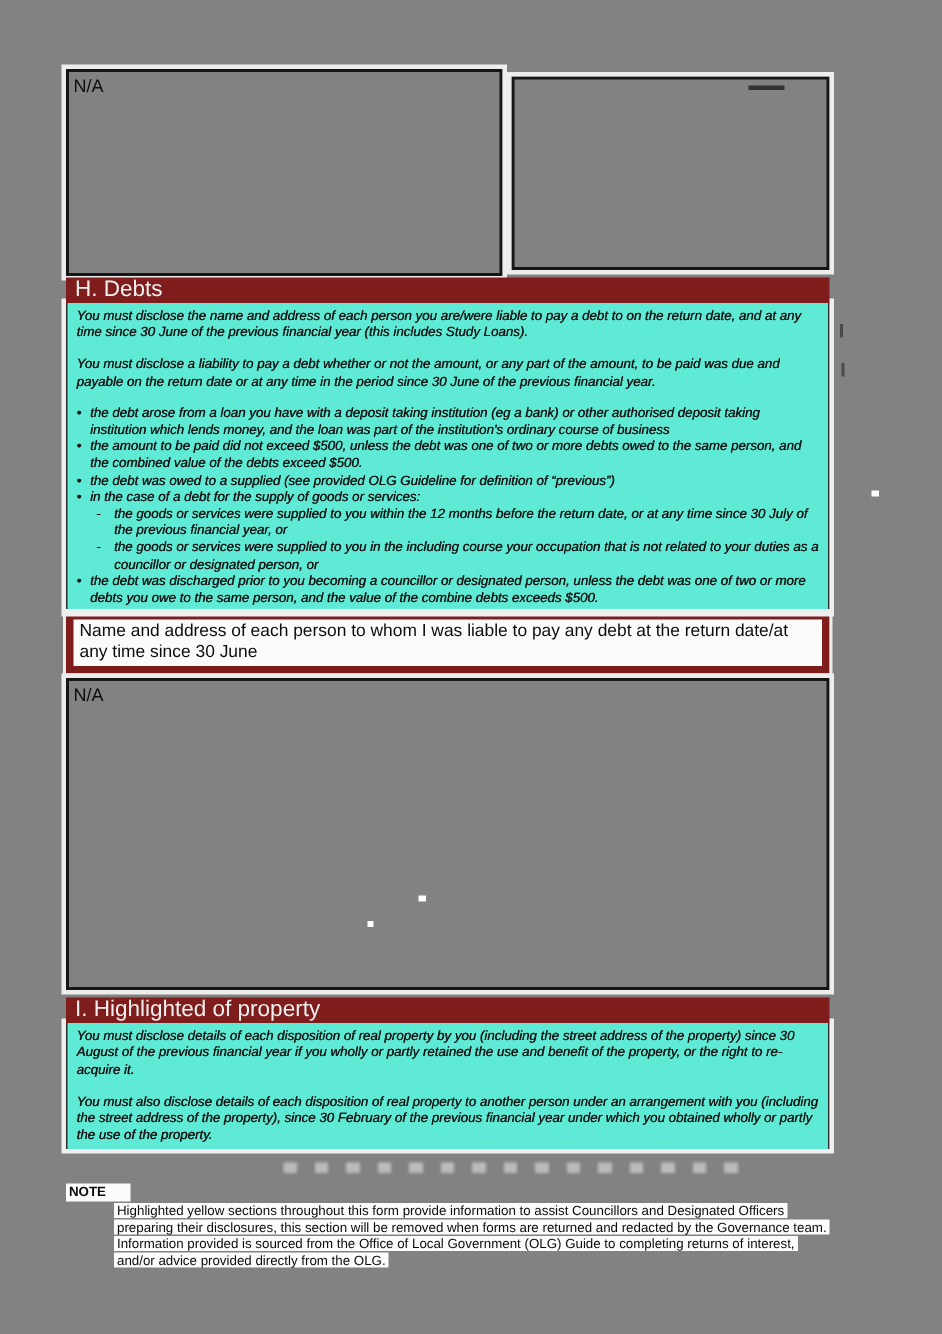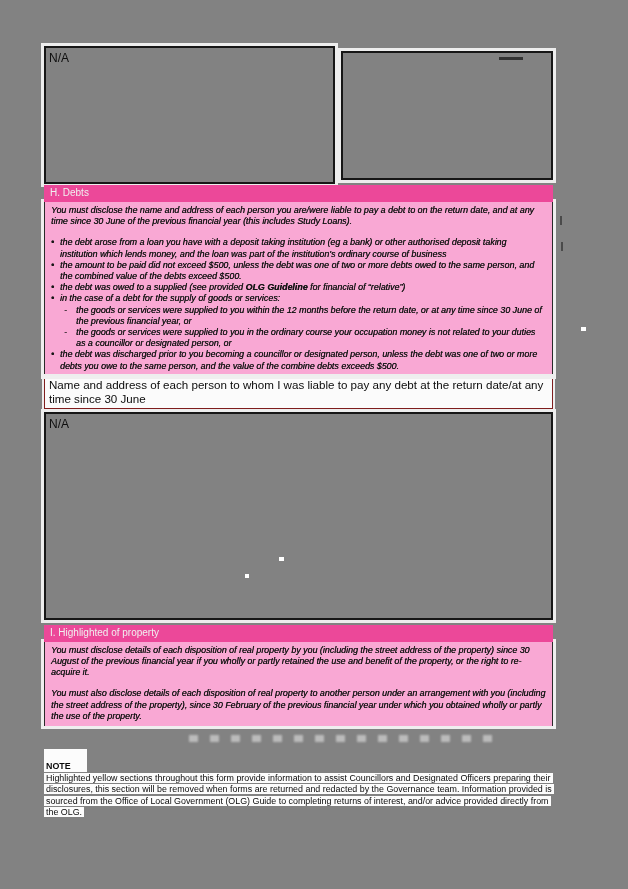--- a/index.html
+++ b/index.html
@@ -14,52 +14,52 @@
 
   
   .box-row { display:flex; gap:6px; height:138px; margin-bottom:1px; }
   .box { border:2px solid #161616; outline:3px solid #ededed; position:relative; background:transparent; }
   .box-left { width:287px; }
   .box-right { flex:1; margin-top:5px; margin-bottom:4px; }
   .na { font-size:12px; line-height:13px; color:#0e0e0e; padding:2px 3px; display:inline-block; }
 
   
   .bar {
-    background:#ec4899; color:#f0f0f0;
-    font-size:10px; line-height:12px;
+    background:#7f1d1d; color:#f0f0f0;
+    font-size:15px; line-height:12px;
     padding:2px 4px 3px 6px;
     position:relative;
   }
 
   
   .yellow {
-    background:#f9a8d4;
+    background:#5eead4;
     border-left:1px solid #2a2a2a; border-right:1px solid #2a2a2a;
     outline:3px solid #efefef;
     padding:3px 6px 4px 6px;
     font-style:italic;
     font-size:8.9px; line-height:11.2px;
     color:#161616;
     text-shadow:0.25px 0 0 #161616;
   }
   .yellow p { margin:0 0 10px 0; }
   .yellow p.tight { margin:0; }
   .bullet { display:flex; }
   .bullet .m { flex:0 0 9px; }
   .bullet .t { flex:1; }
   .bullet.sub { padding-left:13px; }
   .bullet.sub .m { flex:0 0 12px; }
-  .b { font-weight:bold; }
+  .b { font-weight:normal; }
 
   
   .label-row {
     background:#fbfbfb; color:#0c0c0c;
     font-size:11.6px; line-height:14px;
     padding:1px 4px 2px 4px;
-    border:1px solid #7f1d1d;
+    border:5px solid #7f1d1d;
     outline:2px solid #eeeeee;
   }
 
   
   .big-box {
     height:204px;
     border:2px solid #161616;
     outline:3px solid #ededed;
     margin-top:3px; margin-bottom:5px;
     position:relative;
@@ -71,23 +71,23 @@
     margin:9px 0 0 145px;
     background:repeating-linear-gradient(90deg,
       rgba(235,235,235,.55) 0 9px, rgba(130,130,130,0) 9px 21px);
     filter:blur(1.1px);
   }
 
   
   .note { margin-top:7px; font-size:8.9px; line-height:11.2px; color:#0a0a0a; }
   .note-title span {
     background:#fcfcfc; font-weight:bold;
-    padding:12px 16px 0 2px; display:inline-block;
+    padding:0 16px 0 2px; display:inline-block;
   }
-  .note-body { margin-top:1px; }
+  .note-body { margin-top:1px;margin-left:32px; }
   .note-body span {
     background:#fcfcfc; padding:0 2px;
     -webkit-box-decoration-break:clone; box-decoration-break:clone;
   }
 
   
   .artifact { position:absolute; }
   .a-dot { background:#ffffff; }
   .a-tick { background:#4a4a4a; }
   .a-smear { background:#333333; }
@@ -105,44 +105,45 @@
       <div class="artifact a-smear" style="top:4px; right:28px; width:24px; height:3px;"></div>
     </div>
   </div>
 
   <div class="bar">
     <span>H. Debts</span>
   </div>
 
   <div class="yellow">
     <p>You must disclose the name and address of each person you are/were liable to pay a debt to on the return date, and at any time since 30 June of the previous financial year (this includes Study Loans).</p>
+    <p>You must disclose a liability to pay a debt whether or not the amount, or any part of the amount, to be paid was due and payable on the return date or at any time in the period since 30 June of the previous financial year.</p>
 
     <div class="bullet">
       <span class="m">•</span>
       <span class="t">the debt arose from a loan you have with a deposit taking institution (eg a bank) or other authorised deposit taking institution which lends money, and the loan was part of the institution's ordinary course of business</span>
     </div>
     <div class="bullet">
       <span class="m">•</span>
       <span class="t">the amount to be paid did not exceed $500, unless the debt was one of two or more debts owed to the same person, and the combined value of the debts exceed $500.</span>
     </div>
     <div class="bullet">
       <span class="m">•</span>
-      <span class="t"><span>the debt was owed to a supplied (see provided </span><span class="b">OLG Guideline</span><span> for financial of “relative”)</span></span>
+      <span class="t"><span>the debt was owed to a supplied (see provided </span><span class="b">OLG Guideline</span><span> for definition of “previous”)</span></span>
     </div>
     <div class="bullet">
       <span class="m">•</span>
       <span class="t">in the case of a debt for the supply of goods or services:</span>
     </div>
     <div class="bullet sub">
       <span class="m">-</span>
-      <span class="t">the goods or services were supplied to you within the 12 months before the return date, or at any time since 30 June of the previous financial year, or</span>
+      <span class="t">the goods or services were supplied to you within the 12 months before the return date, or at any time since 30 July of the previous financial year, or</span>
     </div>
     <div class="bullet sub">
       <span class="m">-</span>
-      <span class="t">the goods or services were supplied to you in the ordinary course your occupation money is not related to your duties as a councillor or designated person, or</span>
+      <span class="t">the goods or services were supplied to you in the including course your occupation that is not related to your duties as a councillor or designated person, or</span>
     </div>
     <div class="bullet">
       <span class="m">•</span>
       <span class="t">the debt was discharged prior to you becoming a councillor or designated person, unless the debt was one of two or more debts you owe to the same person, and the value of the combine debts exceeds $500.</span>
     </div>
   </div>
 
   <div class="label-row">Name and address of each person to whom I was liable to pay any debt at the return date/at any time since 30 June</div>
 
   <div class="big-box">

